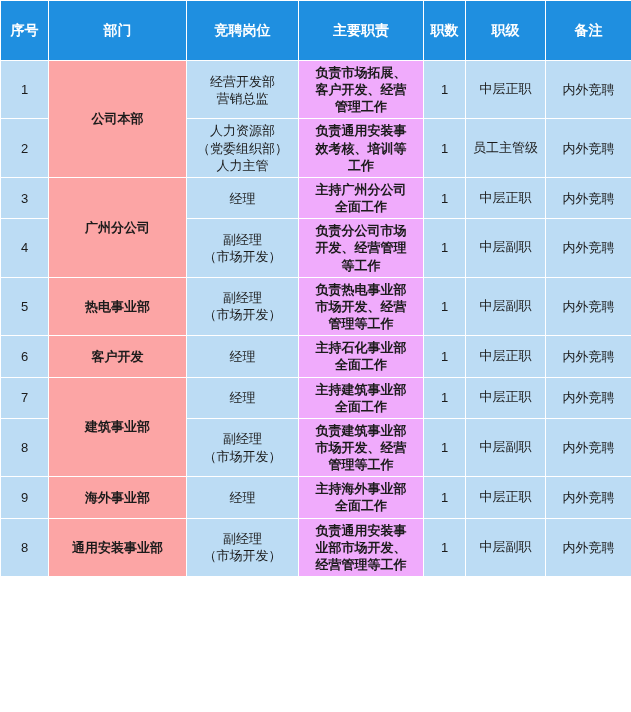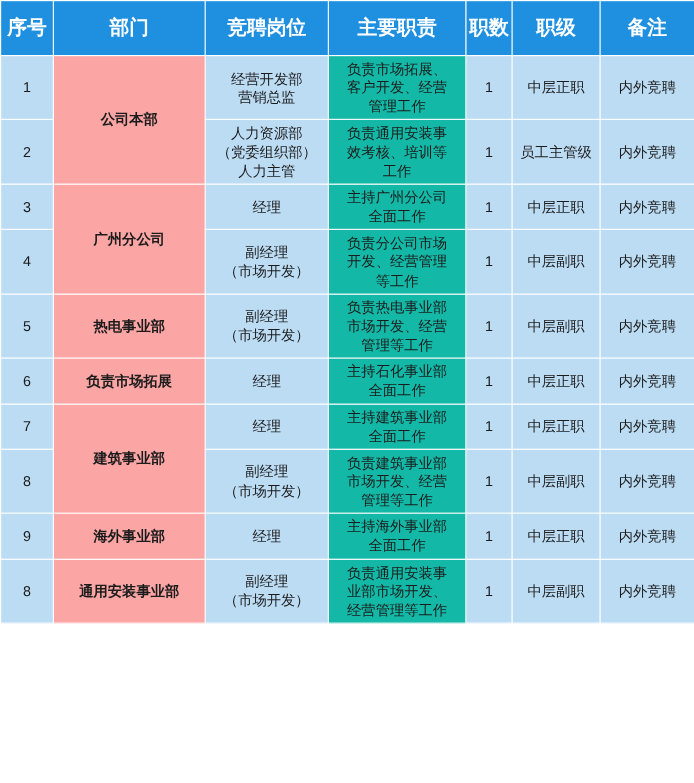--- a/index.html
+++ b/index.html
@@ -28,46 +28,48 @@
     vertical-align: middle;
     font-size: 13px;
     line-height: 1.32;
     color: #1b1b1b;
     padding: 3px 2px;
   }
   table.recruit thead th {
     background: #1f8fe0;
     color: #ffffff;
     font-weight: bold;
-    height: 50px;
-    font-size: 18px;
+    height: 60px;
+    font-size: 14px;
   }
   td.cell-idx {
     background: #bcdcf4;
     font-size: 13px;
   }
   td.cell-dept {
     background: #fca5a5;
     font-weight: bold;
     font-size: 14px;
   }
   td.cell-post {
     background: #bcdcf4;
   }
   td.cell-duty {
-    background: #14b8a6;
+    background: #f0abfc;
     text-align: left;
     padding-left: 8px;
     padding-right: 6px;
+    font-weight: bold;
   }
   td.cell-num {
     background: #bcdcf4;
   }
   td.cell-rank {
     background: #bcdcf4;
+    font-family: Liberation Mono, monospace;
   }
   td.cell-remark {
     background: #bcdcf4;
   }
   
   col.c0 { width: 48px; }
   col.c1 { width: 138px; }
   col.c2 { width: 112px; }
   col.c3 { width: 125px; }
   col.c4 { width: 42px; }
@@ -153,21 +155,21 @@
 （市场开发）</td>
           <td class="cell-duty nowrapline">负责热电事业部
 市场开发、经营
 管理等工作</td>
           <td class="cell-num nowrapline">1</td>
           <td class="cell-rank nowrapline">中层副职</td>
           <td class="cell-remark nowrapline">内外竞聘</td>
         </tr>
         <tr>
           <td class="cell-idx nowrapline">6</td>
-          <td class="cell-dept nowrapline" rowspan="1">负责市场拓展</td>
+          <td class="cell-dept nowrapline" rowspan="1">客户开发</td>
           <td class="cell-post nowrapline">经理</td>
           <td class="cell-duty nowrapline">主持石化事业部
 全面工作</td>
           <td class="cell-num nowrapline">1</td>
           <td class="cell-rank nowrapline">中层正职</td>
           <td class="cell-remark nowrapline">内外竞聘</td>
         </tr>
         <tr>
           <td class="cell-idx nowrapline">7</td>
           <td class="cell-dept nowrapline" rowspan="2">建筑事业部</td>

